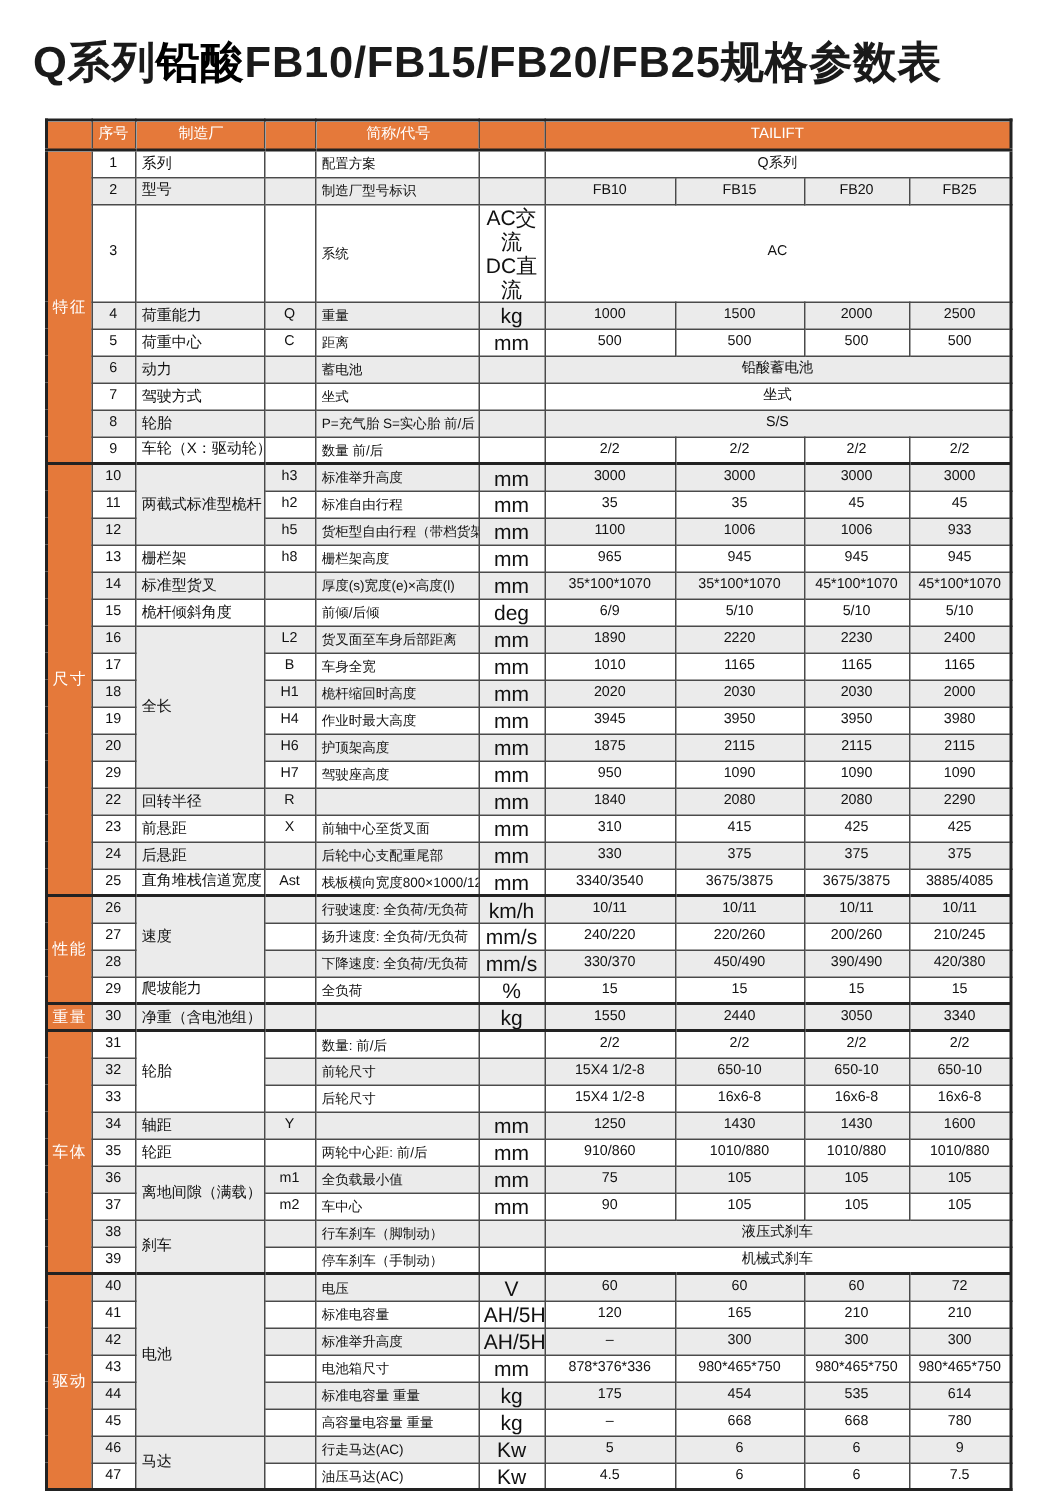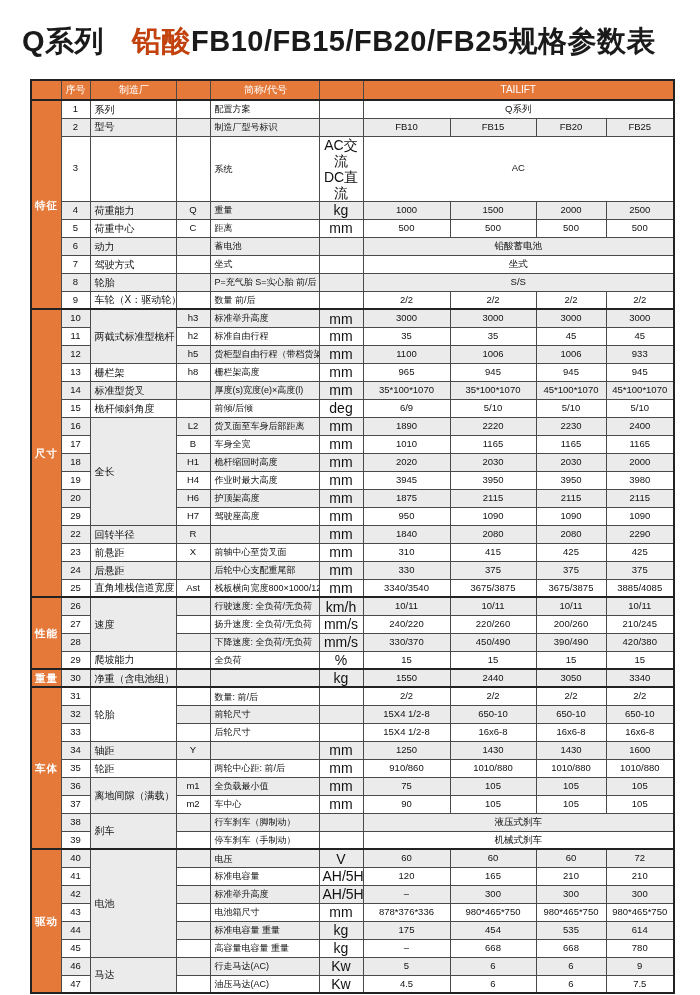--- a/index.html
+++ b/index.html
@@ -8,41 +8,41 @@
     width:700px; height:995px; overflow:hidden;
     font-family:"Liberation Sans","DejaVu Sans",sans-serif;
     color:#111;
   }
   .page { width:700px; height:995px; position:relative; }
   .title {
     margin:22px 0 0 22px;
     font-size:29px; font-weight:bold; letter-spacing:0.5px;
     color:#1a1a1a; white-space:nowrap;
   }
-  .title .hl { color:#c2410c;margin-left:28px; }
+  .title .hl { color:#000000; }
   table.spec {
     border-collapse:collapse; table-layout:fixed;
     width:643px; margin:17px 0 0 30px;
     border:2px solid #222;
   }
   th, td {
     border:1px solid #4a4a4a;
     font-size:9.5px; height:18px;
     padding:0 3px; text-align:center;
     white-space:nowrap; overflow:hidden;
     background:transparent; font-weight:normal;
     line-height:1.15;
   }
   thead th {
     background:#E5793A; color:#fff; font-weight:normal;
     height:20px; font-size:10px;
   }
   th.left { text-align:center; padding-left:5px; }
   td.sec {
-    background:#E5793A; color:#fff; font-weight:bold;
+    background:#E5793A; color:#fff; font-weight:normal;
     font-size:10.5px; letter-spacing:1px;
   }
   tr.even { background:#EBEBEB; }
   tr.sec-start td { border-top:2px solid #222; }
   tr.tall td { height:27px; }
   td.no { font-size:9.5px; }
   td.grp, td.desc { text-align:left; padding-left:4px; }
   td.desc { font-size:9px; }
   td.grp { font-size:10px; }
   td.unit { white-space:pre-line; font-size:14px;margin-top:44px; }

